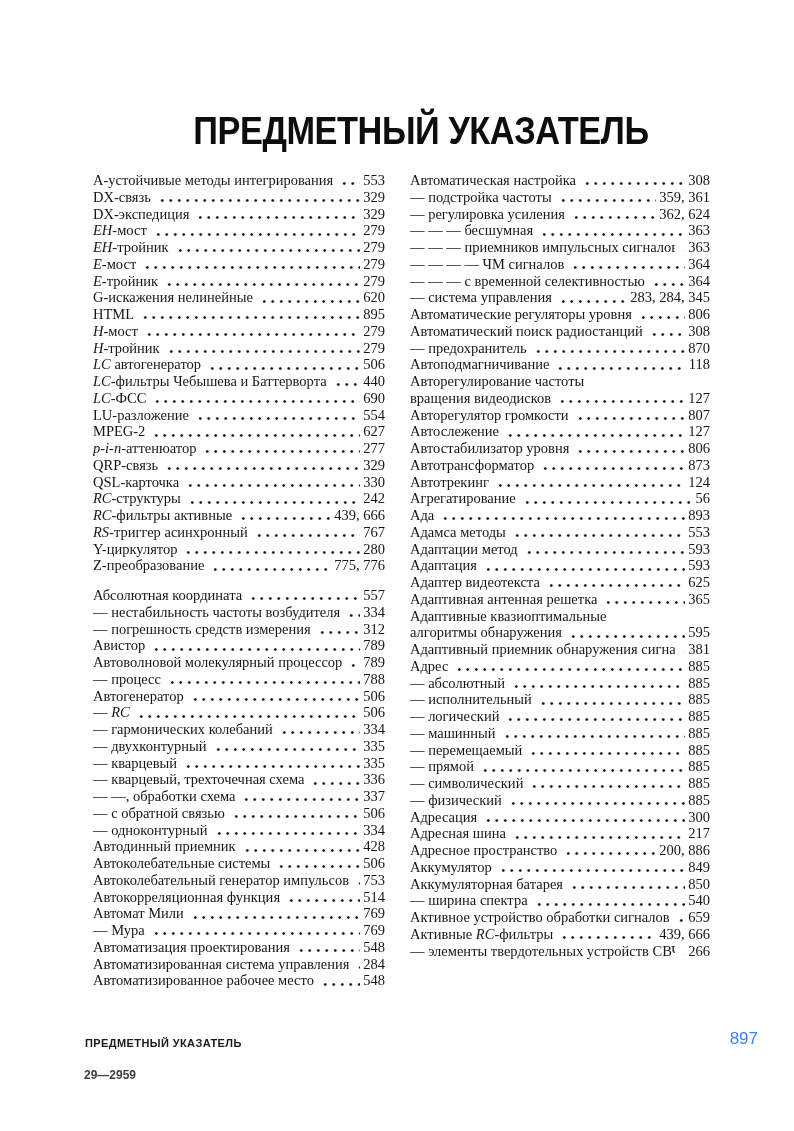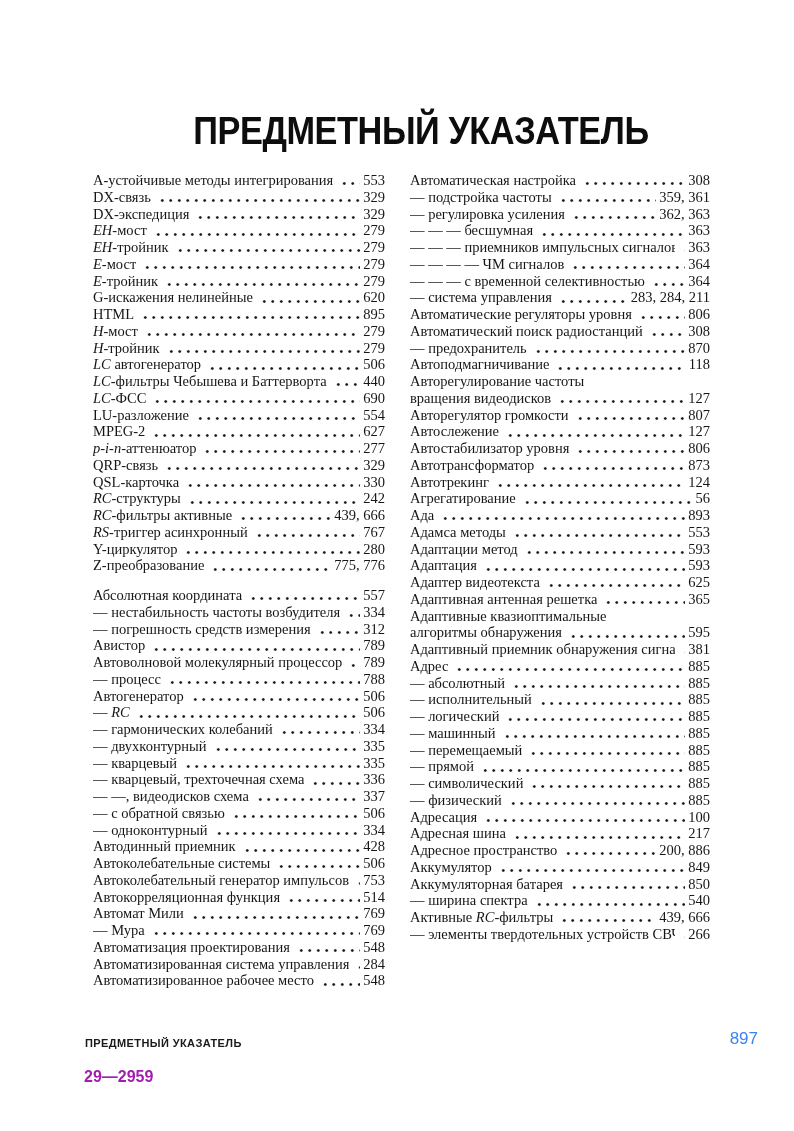--- a/index.html
+++ b/index.html
@@ -82,23 +82,23 @@
     top: 1029px;
     font-family: "Liberation Sans", sans-serif;
     font-size: 17px;
     color: #3b82f6;
   }
   .print-code {
     position: absolute;
     left: 84px;
     top: 1068px;
     font-family: "Liberation Sans", sans-serif;
-    font-size: 16px;
+    font-size: 12px;
     font-weight: 700;
-    color: #a21caf;
+    color: #404040;
   }
 </style>
 </head>
 <body>
 
 <div class="page">
   <h1 class="title">ПРЕДМЕТНЫЙ УКАЗАТЕЛЬ</h1>
 
   <div class="columns">
     <div class="col">
@@ -279,21 +279,21 @@
             <span class="term">— кварцевый</span>
             <span class="leader"></span>
             <span class="page-num">335</span>
           </div>
           <div class="row">
             <span class="term">— кварцевый, трехточечная схема</span>
             <span class="leader"></span>
             <span class="page-num">336</span>
           </div>
           <div class="row">
-            <span class="term">— —, видеодисков схема</span>
+            <span class="term">— —, обработки схема</span>
             <span class="leader"></span>
             <span class="page-num">337</span>
           </div>
           <div class="row">
             <span class="term">— с обратной связью</span>
             <span class="leader"></span>
             <span class="page-num">506</span>
           </div>
           <div class="row">
             <span class="term">— одноконтурный</span>
@@ -355,21 +355,21 @@
             <span class="page-num">308</span>
           </div>
           <div class="row">
             <span class="term">— подстройка частоты</span>
             <span class="leader"></span>
             <span class="page-num">359, 361</span>
           </div>
           <div class="row">
             <span class="term">— регулировка усиления</span>
             <span class="leader"></span>
-            <span class="page-num">362, 363</span>
+            <span class="page-num">362, 624</span>
           </div>
           <div class="row">
             <span class="term">— — — бесшумная</span>
             <span class="leader"></span>
             <span class="page-num">363</span>
           </div>
           <div class="row">
             <span class="term">— — — приемников импульсных сигналов</span>
             <span class="leader"></span>
             <span class="page-num">363</span>
@@ -380,21 +380,21 @@
             <span class="page-num">364</span>
           </div>
           <div class="row">
             <span class="term">— — — с временной селективностью</span>
             <span class="leader"></span>
             <span class="page-num">364</span>
           </div>
           <div class="row">
             <span class="term">— система управления</span>
             <span class="leader"></span>
-            <span class="page-num">283, 284, 211</span>
+            <span class="page-num">283, 284, 345</span>
           </div>
           <div class="row">
             <span class="term">Автоматические регуляторы уровня</span>
             <span class="leader"></span>
             <span class="page-num">806</span>
           </div>
           <div class="row">
             <span class="term">Автоматический поиск радиостанций</span>
             <span class="leader"></span>
             <span class="page-num">308</span>
@@ -531,21 +531,21 @@
             <span class="page-num">885</span>
           </div>
           <div class="row">
             <span class="term">— физический</span>
             <span class="leader"></span>
             <span class="page-num">885</span>
           </div>
           <div class="row">
             <span class="term">Адресация</span>
             <span class="leader"></span>
-            <span class="page-num">100</span>
+            <span class="page-num">300</span>
           </div>
           <div class="row">
             <span class="term">Адресная шина</span>
             <span class="leader"></span>
             <span class="page-num">217</span>
           </div>
           <div class="row">
             <span class="term">Адресное пространство</span>
             <span class="leader"></span>
             <span class="page-num">200, 886</span>
@@ -557,20 +557,25 @@
           </div>
           <div class="row">
             <span class="term">Аккумуляторная батарея</span>
             <span class="leader"></span>
             <span class="page-num">850</span>
           </div>
           <div class="row">
             <span class="term">— ширина спектра</span>
             <span class="leader"></span>
             <span class="page-num">540</span>
+          </div>
+          <div class="row">
+            <span class="term">Активное устройство обработки сигналов</span>
+            <span class="leader"></span>
+            <span class="page-num">659</span>
           </div>
           <div class="row">
             <span class="term">Активные <i>RC</i>-фильтры</span>
             <span class="leader"></span>
             <span class="page-num">439, 666</span>
           </div>
           <div class="row">
             <span class="term">— элементы твердотельных устройств СВЧ</span>
             <span class="leader"></span>
             <span class="page-num">266</span>

